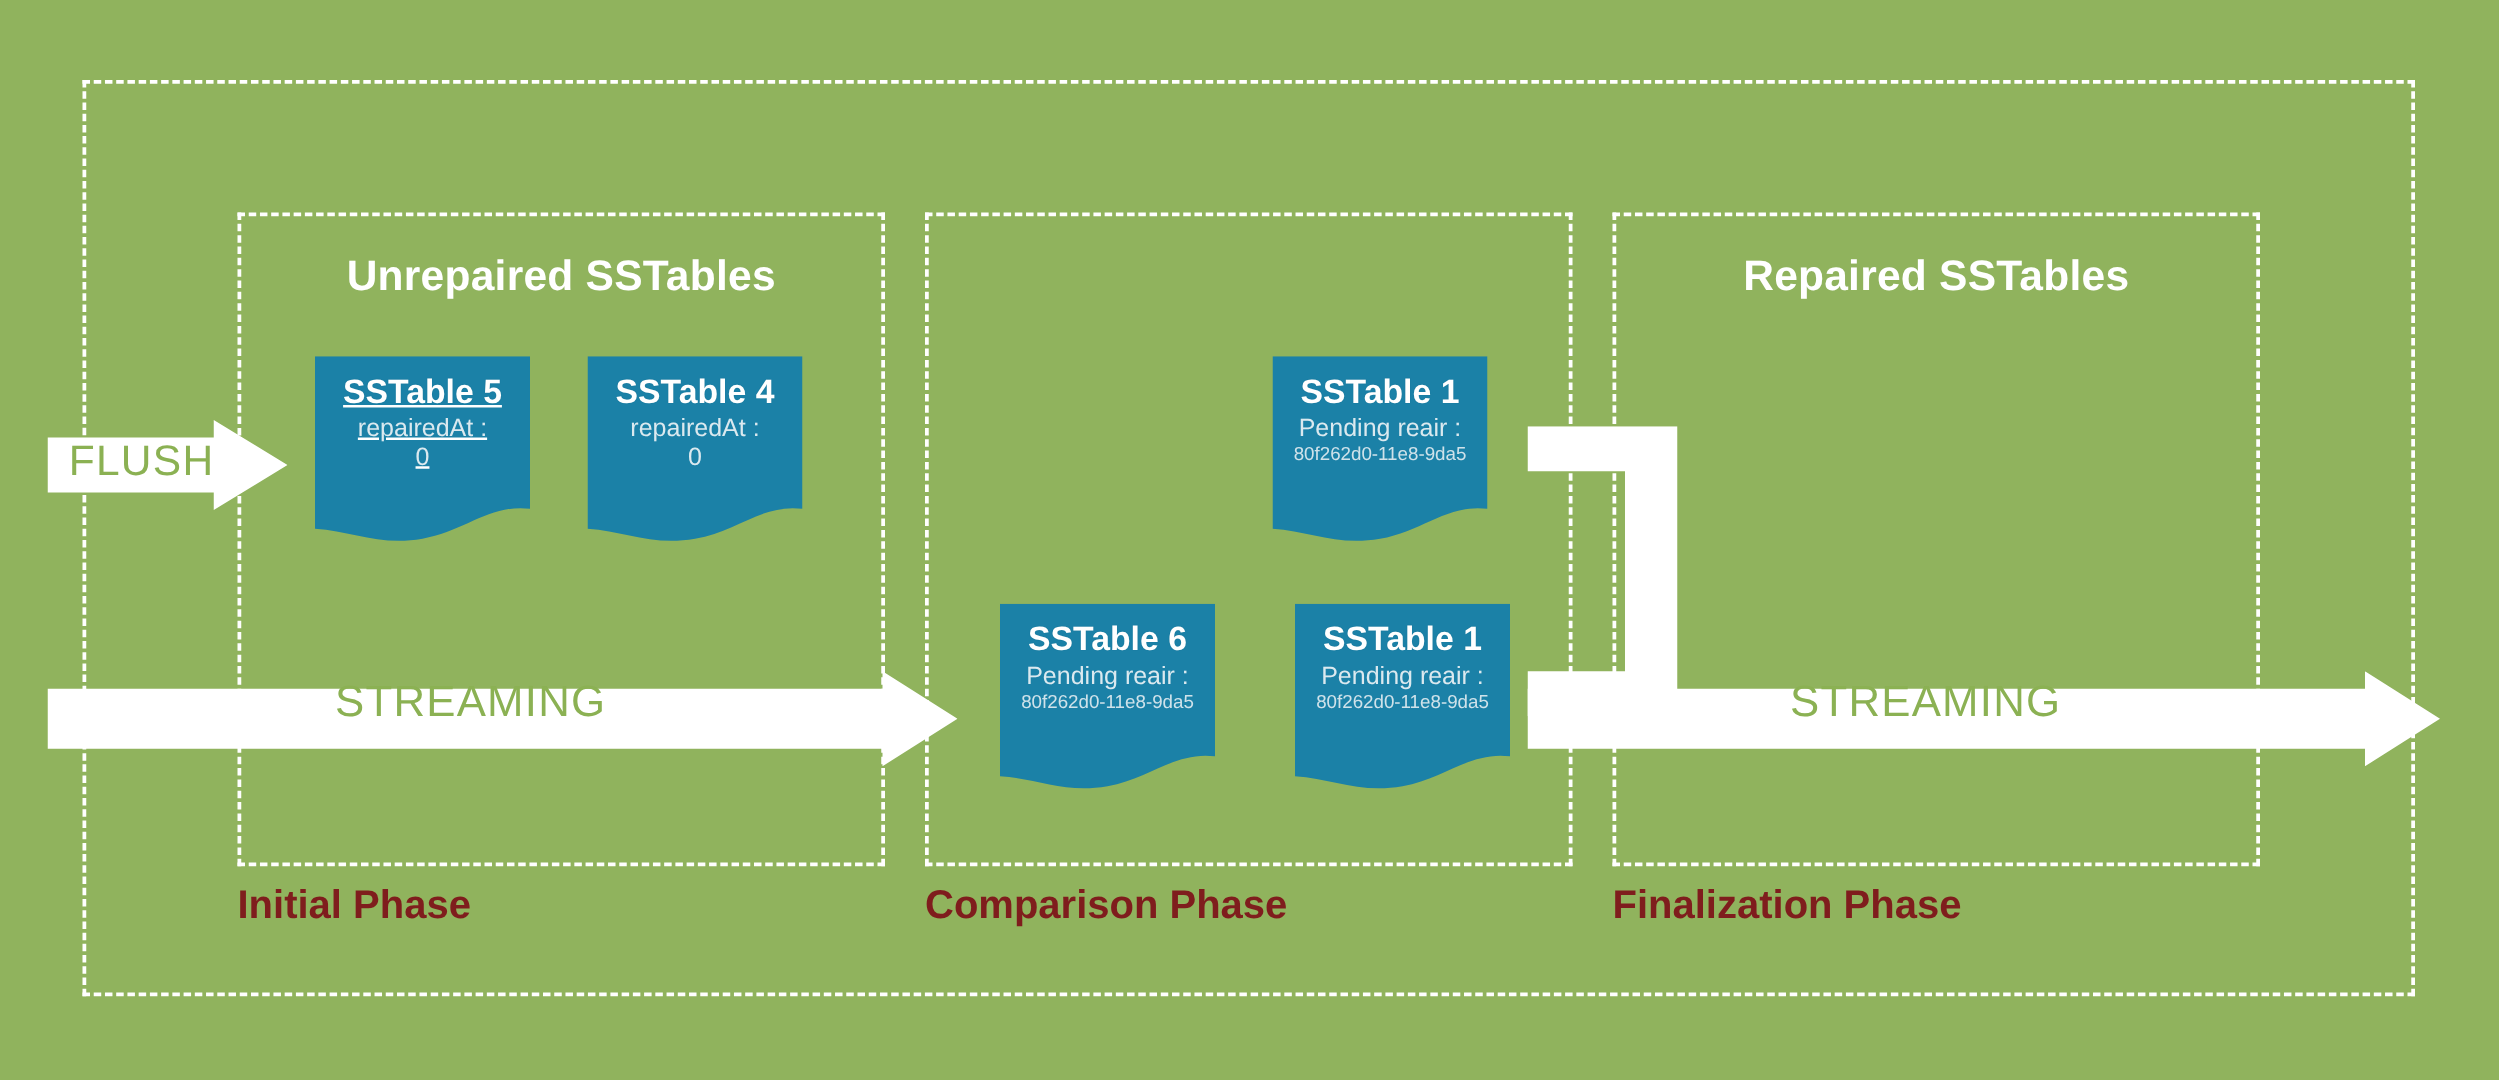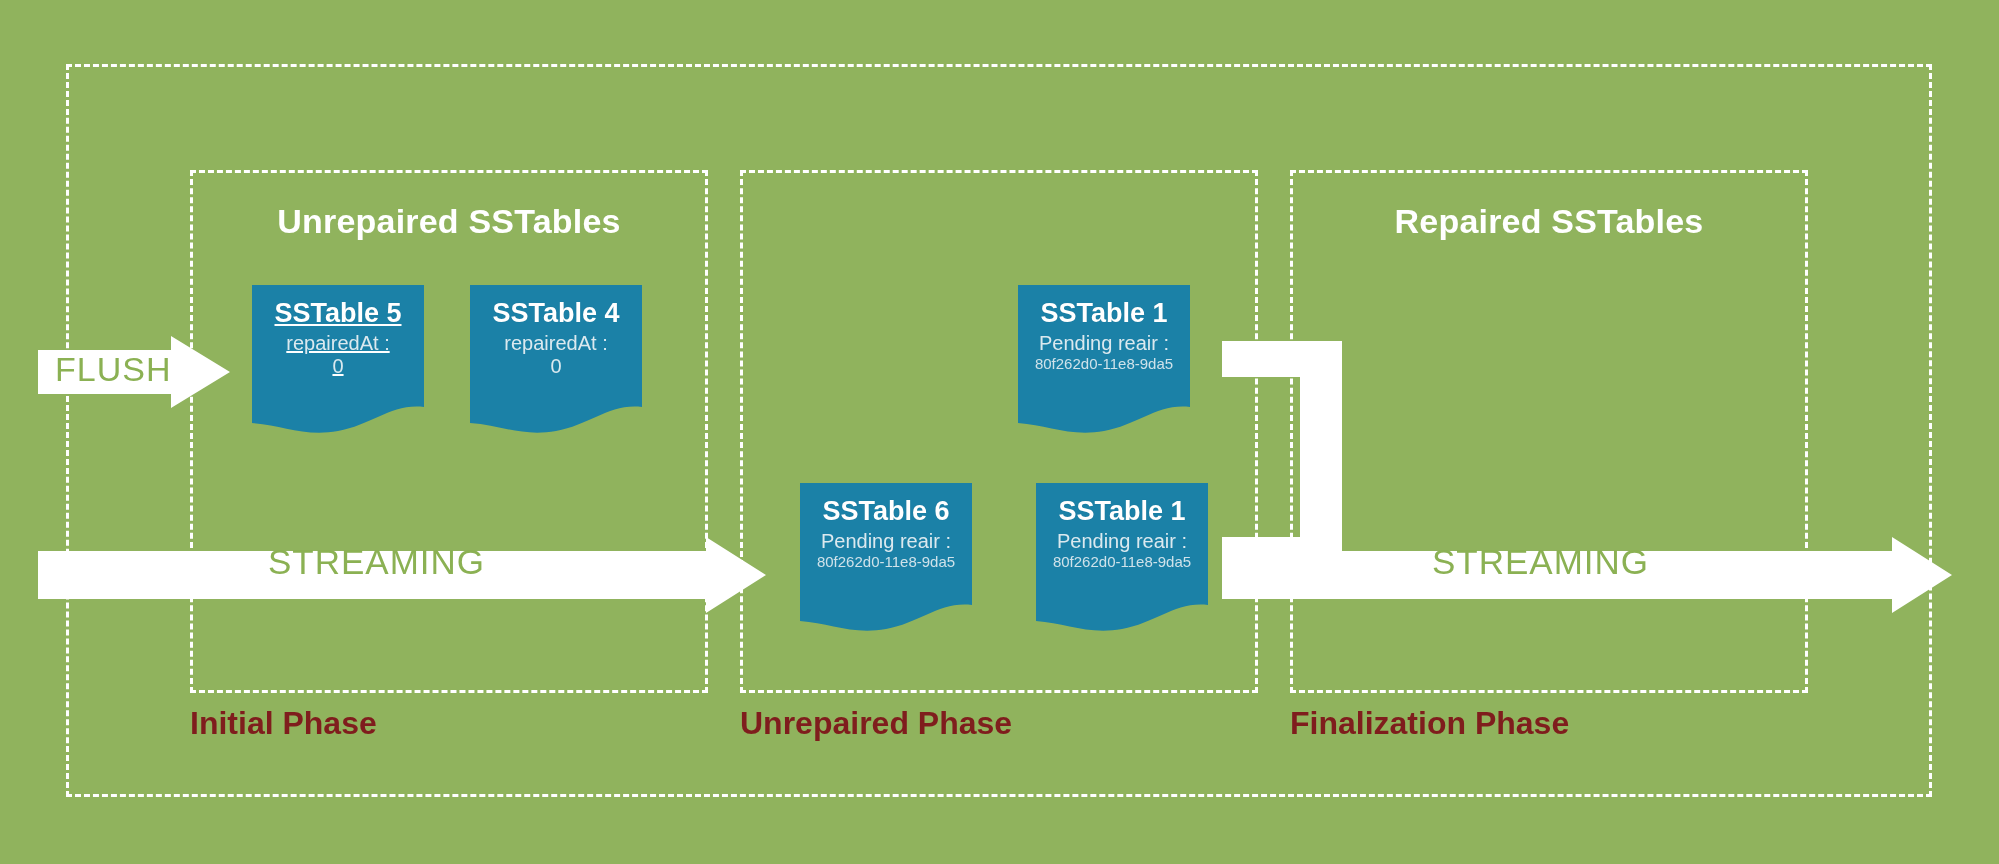--- a/index.html
+++ b/index.html
@@ -184,16 +184,16 @@
       <path d="M0,0 L172,0 L172,122 C140,118 120,140 86,146 C52,152 30,140 0,138 Z" fill="#1b81a7"></path>
     </svg>
     <div class="txt">
       <div class="sst-title">SSTable 1</div>
       <div class="sst-sub">Pending reair :</div>
       <div class="sst-sub small">80f262d0-11e8-9da5</div>
     </div>
   </div>
 
   <div class="phase-label phase-initial">Initial Phase</div>
-  <div class="phase-label phase-compare">Unrepaired Phase</div>
+  <div class="phase-label phase-compare">Comparison Phase</div>
   <div class="phase-label phase-final">Finalization Phase</div>
 
 </div>
 
 </body></html>

